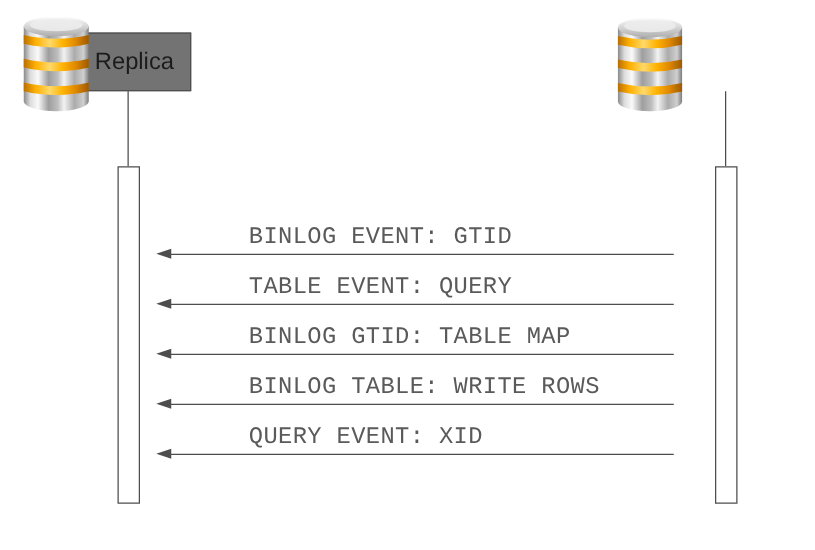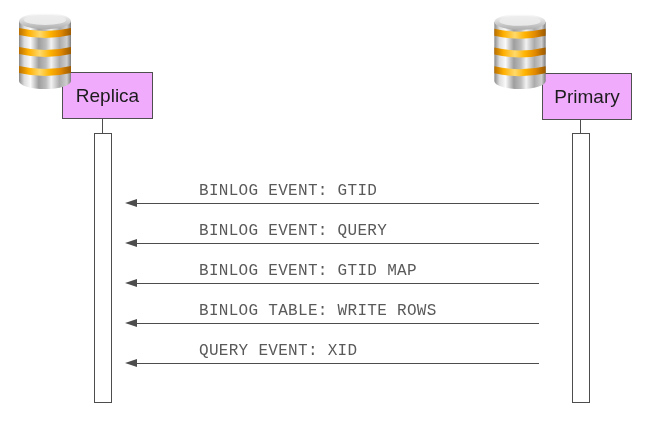--- a/index.html
+++ b/index.html
@@ -9,29 +9,28 @@
     width: 652px;
     height: 440px;
     background: #ffffff;
     font-family: "Liberation Sans", sans-serif;
     overflow: hidden;
   }
 
   
   .actor-box {
     position: absolute;
-    background: #f0abfc;
+    background: #737373;
     border: 1.5px solid #4f4f4f;
     display: flex;
     align-items: center;
     justify-content: center;
     font-size: 19px;
     color: #1c1c1c;
     z-index: 1;
-    margin-top: 46px;
   }
   .actor-box.replica { left: 62px;  top: 26px; width: 91px; height: 47px; }
   .actor-box.primary { left: 542px; top: 27px; width: 90px; height: 47px; }
 
   
   .db-icon { position: absolute; z-index: 2; }
   .db-icon.replica { left: 18px;  top: 12px; }
   .db-icon.primary { left: 493px; top: 13px; }
 
   
@@ -77,21 +76,21 @@
     height: 0;
     border-style: solid;
     border-width: 4.5px 12px 4.5px 0;
     border-color: transparent #4d4d4d transparent transparent;
   }
   .message .label {
     position: absolute;
     left: 74px;
     bottom: 4px;
     font-family: "Liberation Mono", monospace;
-    font-size: 16px;
+    font-size: 19px;
     letter-spacing: 0.3px;
     color: #5a5a5a;
     white-space: nowrap;
   }
   .m0 { top: 204px; }
   .m1 { top: 244px; }
   .m2 { top: 284px; }
   .m3 { top: 324px; }
   .m4 { top: 364px; }
 </style>
@@ -136,23 +135,20 @@
     <svg width="54" height="78" viewBox="0 0 54 78">
       <path d="M1 9 L1 69 A26 8 0 0 0 53 69 L53 9 Z" fill="url(#sg)"></path>
       <path d="M1 16 Q27 22 53 16 L53 23 Q27 29 1 23 Z" fill="url(#og)"></path>
       <path d="M1 35 Q27 41 53 35 L53 42 Q27 48 1 42 Z" fill="url(#og)"></path>
       <path d="M1 54 Q27 60 53 54 L53 61 Q27 67 1 61 Z" fill="url(#og)"></path>
       <ellipse cx="27" cy="9" rx="26" ry="8" fill="url(#cg)"></ellipse>
       <ellipse cx="27" cy="8" rx="21" ry="5" fill="#ececec" opacity="0.9"></ellipse>
     </svg>
   </div>
 
-  <div class="actor-box primary">
-    <span>Primary</span>
-  </div>
   <div class="db-icon primary">
     <svg width="54" height="77" viewBox="0 0 54 78">
       <path d="M1 9 L1 69 A26 8 0 0 0 53 69 L53 9 Z" fill="url(#sg)"></path>
       <path d="M1 16 Q27 22 53 16 L53 23 Q27 29 1 23 Z" fill="url(#og)"></path>
       <path d="M1 35 Q27 41 53 35 L53 42 Q27 48 1 42 Z" fill="url(#og)"></path>
       <path d="M1 54 Q27 60 53 54 L53 61 Q27 67 1 61 Z" fill="url(#og)"></path>
       <ellipse cx="27" cy="9" rx="26" ry="8" fill="url(#cg)"></ellipse>
       <ellipse cx="27" cy="8" rx="21" ry="5" fill="#ececec" opacity="0.9"></ellipse>
     </svg>
   </div>
@@ -162,26 +158,26 @@
 
   <div class="lifeline replica"></div>
   <div class="lifeline primary"></div>
 
   <div class="message m0">
     <span class="label">BINLOG EVENT: GTID</span>
     <span class="line"></span>
     <span class="head"></span>
   </div>
   <div class="message m1">
-    <span class="label">BINLOG EVENT: QUERY</span>
+    <span class="label">TABLE EVENT: QUERY</span>
     <span class="line"></span>
     <span class="head"></span>
   </div>
   <div class="message m2">
-    <span class="label">BINLOG EVENT: GTID MAP</span>
+    <span class="label">BINLOG GTID: TABLE MAP</span>
     <span class="line"></span>
     <span class="head"></span>
   </div>
   <div class="message m3">
     <span class="label">BINLOG TABLE: WRITE ROWS</span>
     <span class="line"></span>
     <span class="head"></span>
   </div>
   <div class="message m4">
     <span class="label">QUERY EVENT: XID</span>

